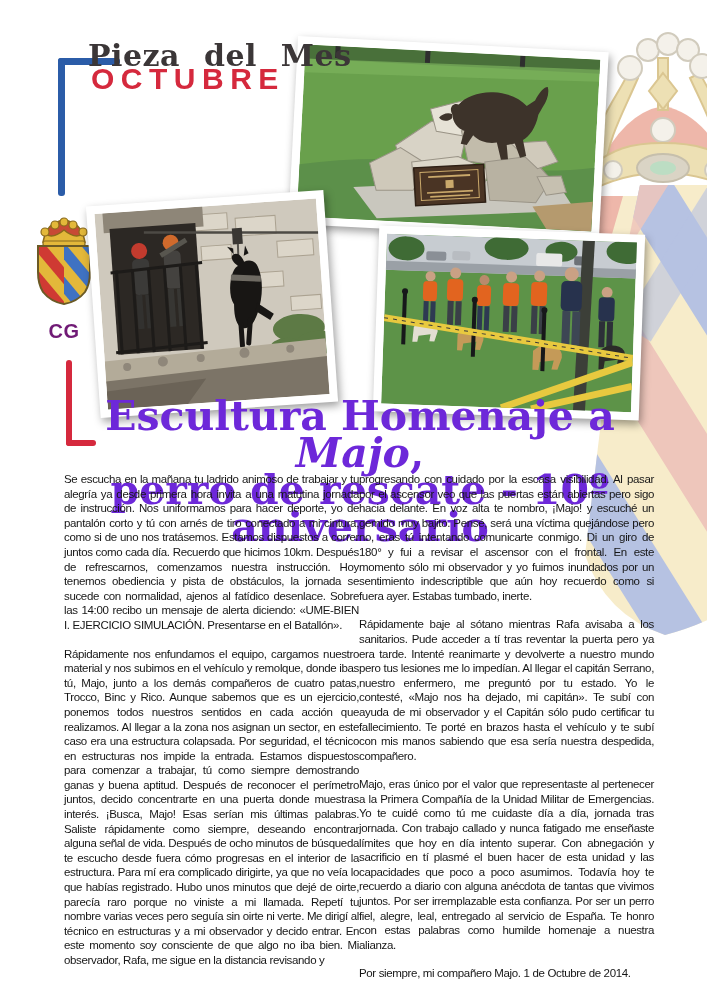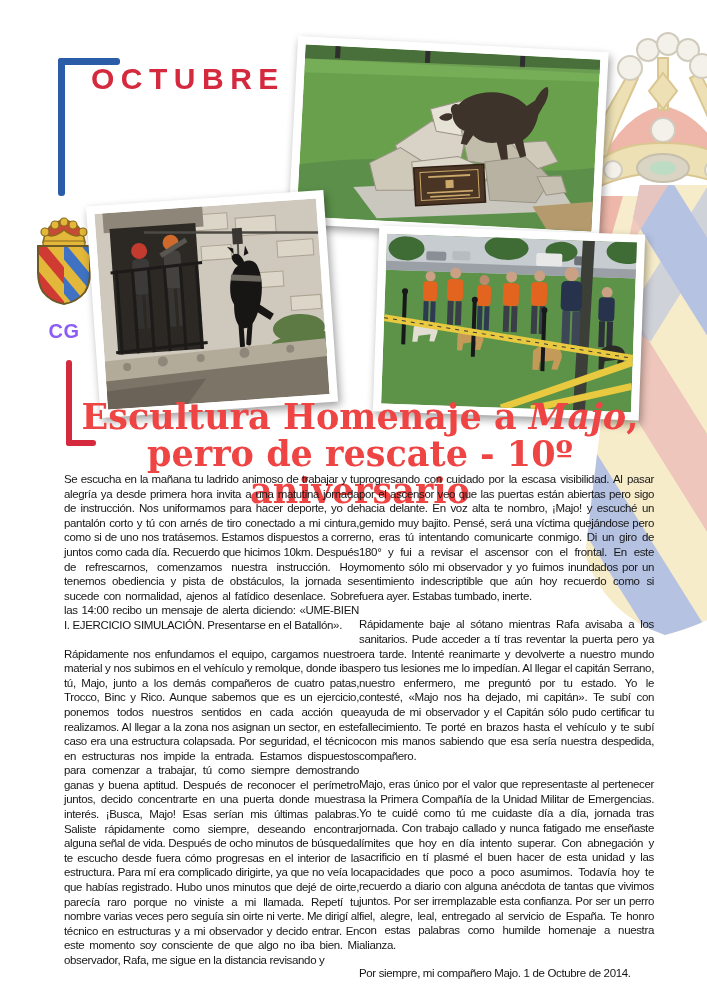--- a/index.html
+++ b/index.html
@@ -16,36 +16,36 @@
   .kicker{position:absolute;left:88px;top:38px;z-index:3;
           font-family:"DejaVu Serif",serif;font-weight:bold;font-size:30px;color:#3b3637;word-spacing:13px;letter-spacing:.5px;}
   .month{position:absolute;left:91px;top:62px;z-index:3;
          font-weight:bold;font-size:30px;color:#d5293d;letter-spacing:6.5px;}
   .year{position:absolute;left:80px;top:88px;z-index:3;
         font-weight:bold;font-size:100px;color:#2b5ca8;letter-spacing:1px;line-height:1;}
 
   
   .emblem{position:absolute;left:26px;top:212px;width:76px;z-index:3;text-align:center;}
   .emblem svg{display:block;margin:0 auto;}
-  .emblem-label{margin-top:4px;font-weight:bold;font-size:20px;color:#8b5cf6;letter-spacing:.5px;}
+  .emblem-label{margin-top:4px;font-weight:bold;font-size:20px;color:#701a75;letter-spacing:.5px;}
 
   .red-bracket{position:absolute;left:66px;top:360px;z-index:3;}
   .red-bracket .v{position:absolute;left:0;top:0;width:6px;height:86px;background:#d5293d;border-radius:3px;}
   .red-bracket .h{position:absolute;left:0;top:80px;width:30px;height:6px;background:#d5293d;border-radius:3px;}
 
   
   .photo{position:absolute;background:#fff;padding:8px;box-shadow:2px 4px 8px rgba(0,0,0,.38);}
   .photo svg{display:block;}
   .photo-statue{left:293px;top:44px;transform:rotate(3deg);z-index:2;}
   .photo-wall{left:93px;top:198px;transform:rotate(-4deg);z-index:3;}
   .photo-group{left:376px;top:230px;transform:rotate(2deg);z-index:4;}
 
   
   .title{position:absolute;left:40px;top:398px;width:640px;z-index:5;text-align:center;
-         font-family:"DejaVu Serif",serif;font-weight:bold;color:#ef4444;font-size:35px;line-height:37px;}
+         font-family:"DejaVu Serif",serif;font-weight:bold;color:#6d28d9;font-size:41px;line-height:37px;}
   .title .it{font-style:italic;}
 
   
   .columns{position:absolute;left:64px;top:472px;width:598px;z-index:5;display:flex;gap:0;}
   .col{width:295px;color:#161616;font-size:11.5px;line-height:14.6px;letter-spacing:-0.35px;text-align:justify;}
   .col p{margin:0 0 14px 0;}
   .col p:last-child{margin-bottom:0;}
 </style>
 </head>
 <body>
@@ -91,20 +91,21 @@
       </g>
       <g transform="rotate(32 140 60)">
         <rect x="60" y="-60" width="34" height="220" fill="#eec6bb" opacity="0.85"></rect>
         <rect x="128" y="-60" width="34" height="220" fill="#b6c2e2" opacity="0.6"></rect>
       </g>
     </g>
   </svg>
 
   <div class="blue-bracket-h"></div>
   <div class="blue-bracket-v"></div>
+  <div class="kicker">Pieza  del  Mes</div>
   <div class="month">OCTUBRE</div>
 
   <div class="emblem">
     <svg width="66" height="104" viewBox="0 0 66 104">
       <defs>
         <clipPath id="cgL">
             <path d="M7,34 L33,34 L33,92 Q20,90 12,80 Q7,72 7,60 Z"></path>
           </clipPath>
         <clipPath id="cgR">
             <path d="M33,34 L59,34 L59,60 Q59,72 54,80 Q46,90 33,92 Z"></path>

